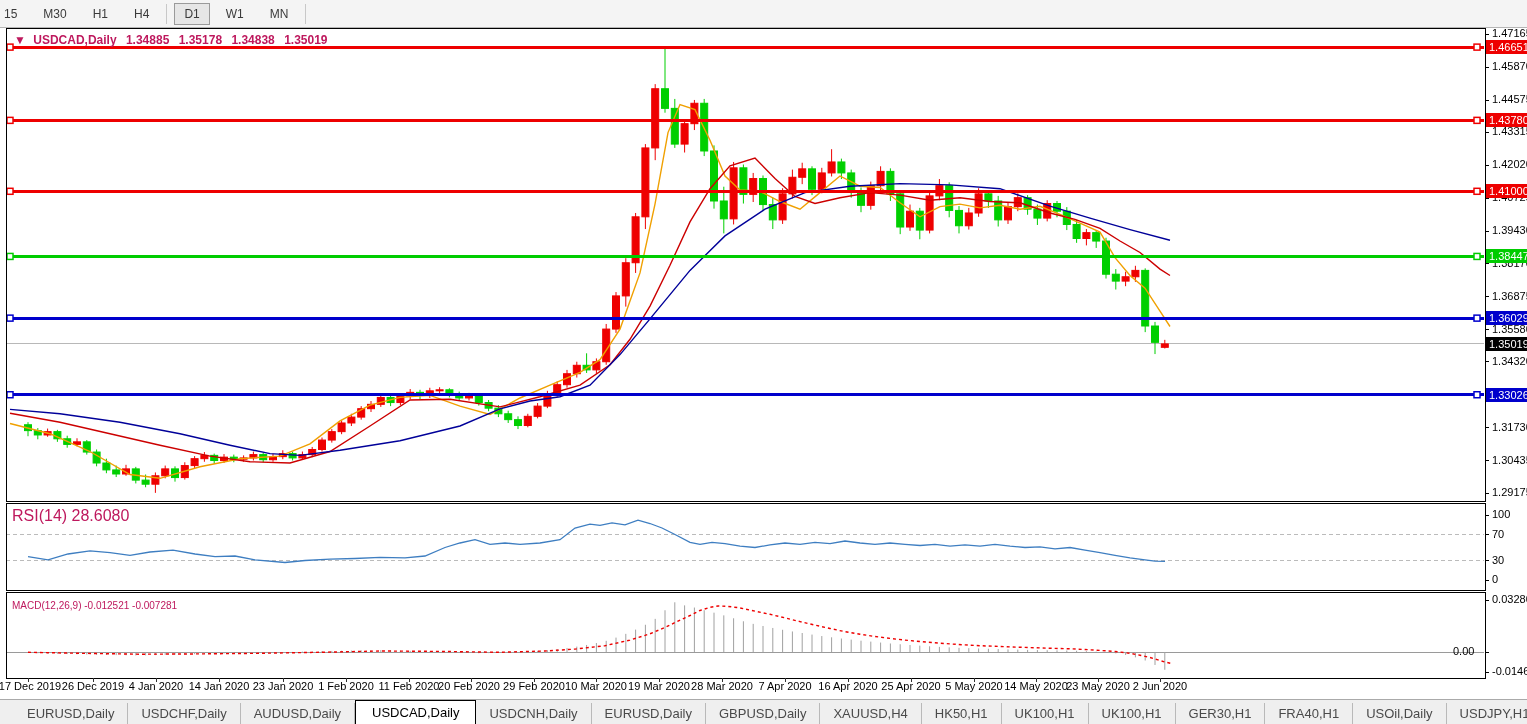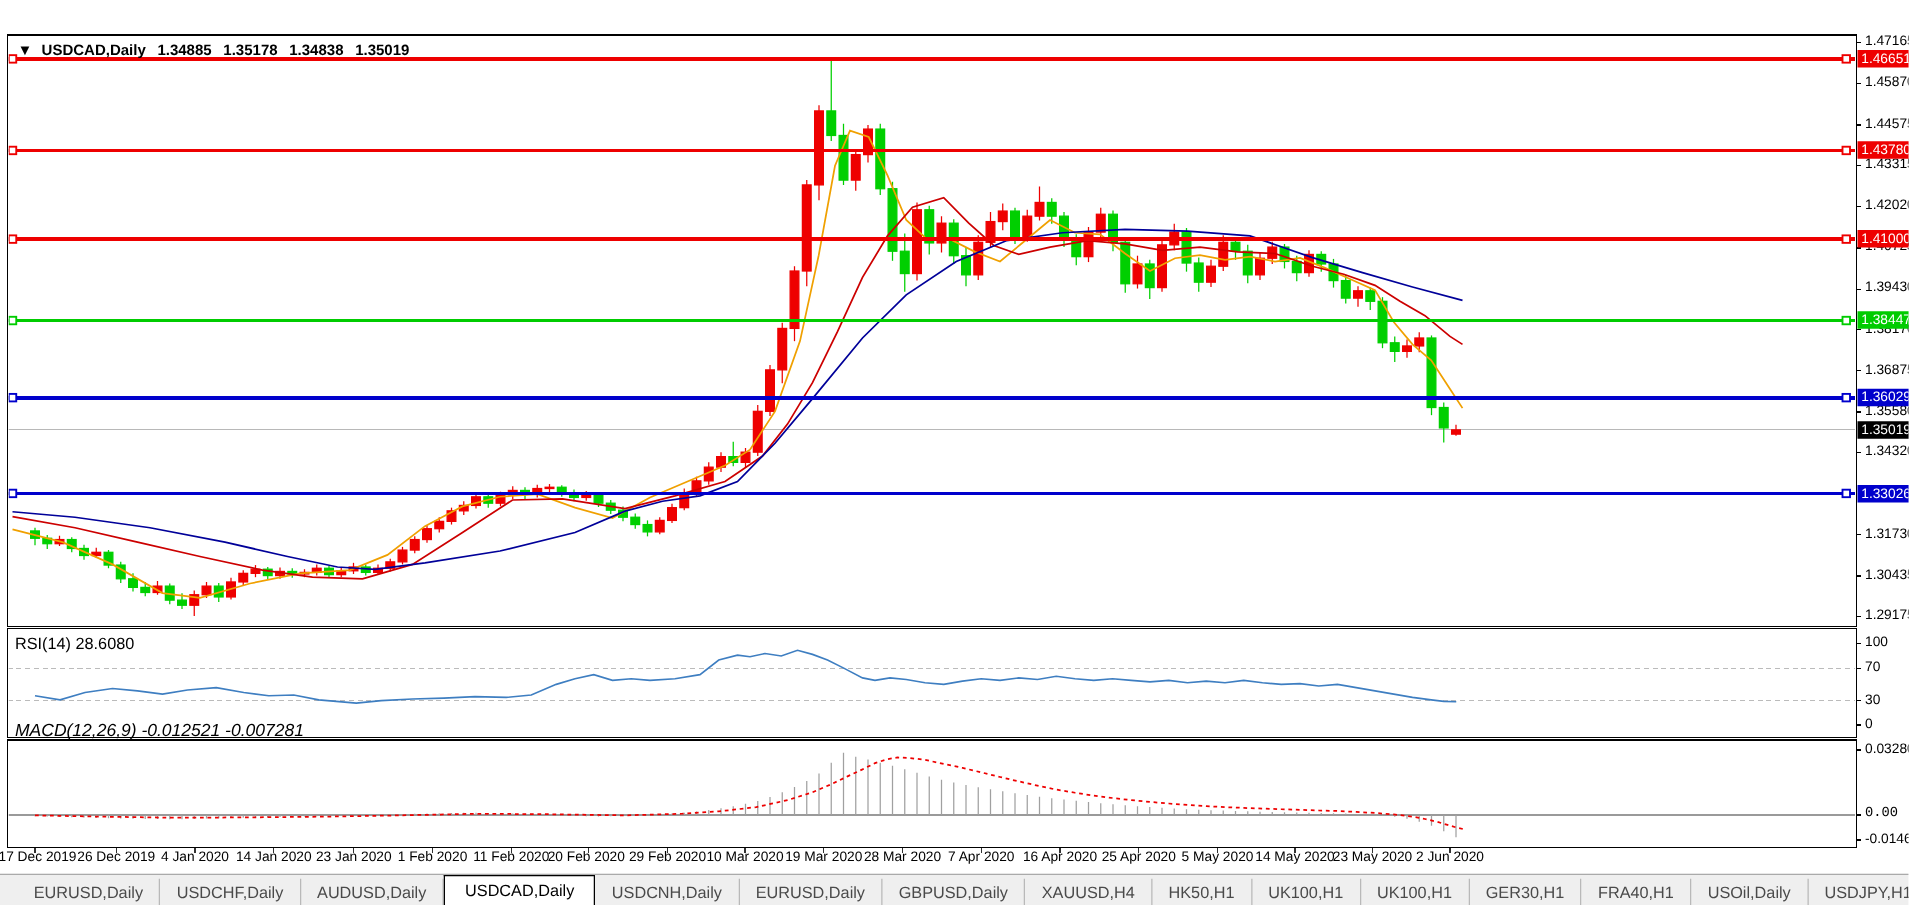--- a/index.html
+++ b/index.html
@@ -8,44 +8,55 @@
   
   #tftoolbar{position:absolute;left:0;top:0;width:1527px;height:27px;background:#f4f4f4;
              border-bottom:1px solid #b5b5b5;display:flex;align-items:center;}
   .tfbtn{font-size:12px;color:#3a3a3a;padding:3px 9px;margin:0 3px;border:1px solid transparent;
          white-space:nowrap;cursor:default;}
   .tfbtn.active{background:#e6e6e6;border:1px solid #9a9a9a;}
   .tfsep{width:1px;height:20px;background:#c8c8c8;margin:0 4px;}
   #tf-first{margin-left:-6px;}
   
   #chartsvg{position:absolute;left:0;top:0;}
-  .ovltext{position:absolute;font-size:12px;color:#000000;white-space:nowrap;}
+  .ovltext{position:absolute;font-size:12px;color:#be185d;white-space:nowrap;}
   #main-title{left:14px;top:33px;font-weight:bold;font-size:12px;}
   #main-title .num{font-weight:bold;margin-left:6px;}
-  #rsi-label{left:12px;top:507px;font-size:13px;}
-  #macd-label{left:12px;top:576px;font-size:14px;font-style:italic;}
+  #rsi-label{left:12px;top:507px;font-size:16px;}
+  #macd-label{left:12px;top:600px;font-size:10px;}
   .axis-lbl{position:absolute;font-size:11px;color:#000;white-space:nowrap;}
   .chip{position:absolute;left:1486px;width:41px;height:14px;font-size:11px;color:#fff;
         text-align:left;padding-left:3px;line-height:14px;white-space:nowrap;}
   .date-lbl{position:absolute;top:680px;font-size:11px;color:#000;white-space:nowrap;
             transform:translateX(-50%);}
   
   #tabbar{position:absolute;left:0;top:699px;width:1527px;height:25px;background:#efefef;
           border-top:1px solid #aaa;display:flex;align-items:flex-end;}
   .wtab{font-size:13px;color:#4a4a4a;padding:3px 13px 4px 13px;white-space:nowrap;
         border-right:1px solid #b9b9b9;margin-bottom:0;cursor:default;}
   .wtab:first-child{margin-left:14px;}
   .wtab.active{background:#ffffff;color:#000;border:1px solid #000;border-bottom:none;
                padding:4px 16px 5px 16px;}
 </style>
 </head>
 <body>
 
 <div id="screen">
 
+  <div id="tftoolbar">
+      <div class="tfbtn" id="tf-first">15</div>
+      <div class="tfbtn">M30</div>
+      <div class="tfbtn">H1</div>
+      <div class="tfbtn">H4</div>
+      <div class="tfsep"></div>
+      <div class="tfbtn active">D1</div>
+      <div class="tfbtn">W1</div>
+      <div class="tfbtn">MN</div>
+      <div class="tfsep"></div>
+    </div>
 
   <svg id="chartsvg" width="1527" height="724">
       <rect x="6" y="28" width="1479" height="473" fill="#ffffff" stroke="#000000" stroke-width="1" shape-rendering="crispEdges"></rect>
       <rect x="6" y="503" width="1479" height="87" fill="#ffffff" stroke="#000000" stroke-width="1" shape-rendering="crispEdges"></rect>
       <rect x="6" y="592" width="1479" height="86" fill="#ffffff" stroke="#000000" stroke-width="1" shape-rendering="crispEdges"></rect>
       <defs>
         <clipPath id="clipMain">
           <rect x="7" y="29" width="1477" height="471"></rect>
         </clipPath>
         <clipPath id="clipRsi">
@@ -507,21 +518,21 @@
       <div class="axis-lbl" style="left: 1492px; top: 322.582px;">1.35580</div>
       <div class="axis-lbl" style="left: 1492px; top: 354.73px;">1.34320</div>
       <div class="axis-lbl" style="left: 1492px; top: 420.811px;">1.31730</div>
       <div class="axis-lbl" style="left: 1492px; top: 453.852px;">1.30435</div>
       <div class="axis-lbl" style="left: 1492px; top: 486px;">1.29175</div>
       <div class="axis-lbl" style="left: 1492px; top: 508px;">100</div>
       <div class="axis-lbl" style="left: 1492px; top: 527.5px; text-align: right;">70</div>
       <div class="axis-lbl" style="left: 1492px; top: 553.5px;">30</div>
       <div class="axis-lbl" style="left: 1492px; top: 573px;">0</div>
       <div class="axis-lbl" style="left: 1492px; top: 593.012px;">0.03280</div>
-      <div class="axis-lbl" style="left: 1492px; top: 645px; font-family: Liberation Mono, monospace;">0.00</div>
+      <div class="axis-lbl" style="left: 1453px; top: 645px;">0.00</div>
       <div class="axis-lbl" style="left: 1492px; top: 665px;">-0.01467</div>
     </div>
   <div id="chips">
       <div class="chip" style="background: rgb(238, 0, 0); top: 40.1143px;">1.46651</div>
       <div class="chip" style="background: rgb(238, 0, 0); top: 113.365px;">1.43780</div>
       <div class="chip" style="background: rgb(238, 0, 0); top: 184.295px;">1.41000</div>
       <div class="chip" style="background: rgb(0, 204, 0); top: 249.433px;">1.38447</div>
       <div class="chip" style="background: rgb(0, 0, 204); top: 311.126px;">1.36029</div>
       <div class="chip" style="background: rgb(0, 0, 204); top: 387.745px;">1.33026</div>
       <div class="chip" style="background: rgb(0, 0, 0); top: 336.895px;">1.35019</div>

